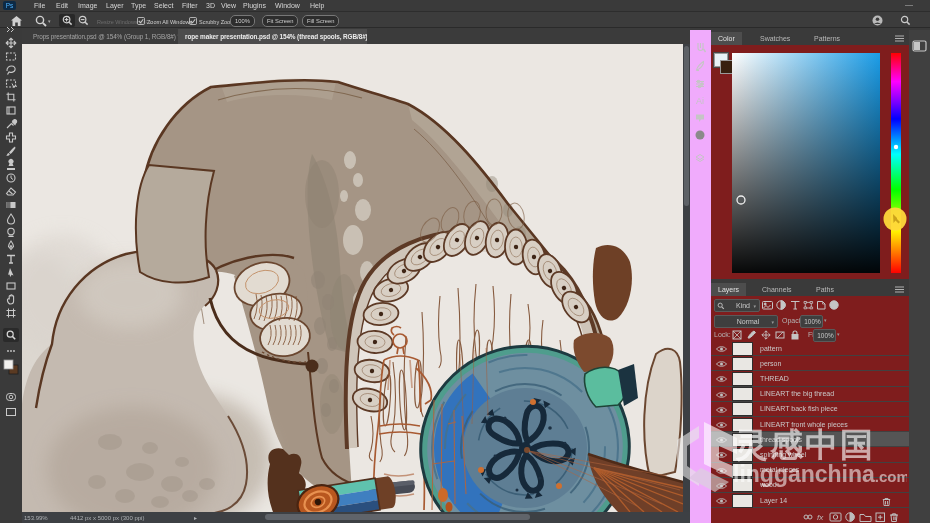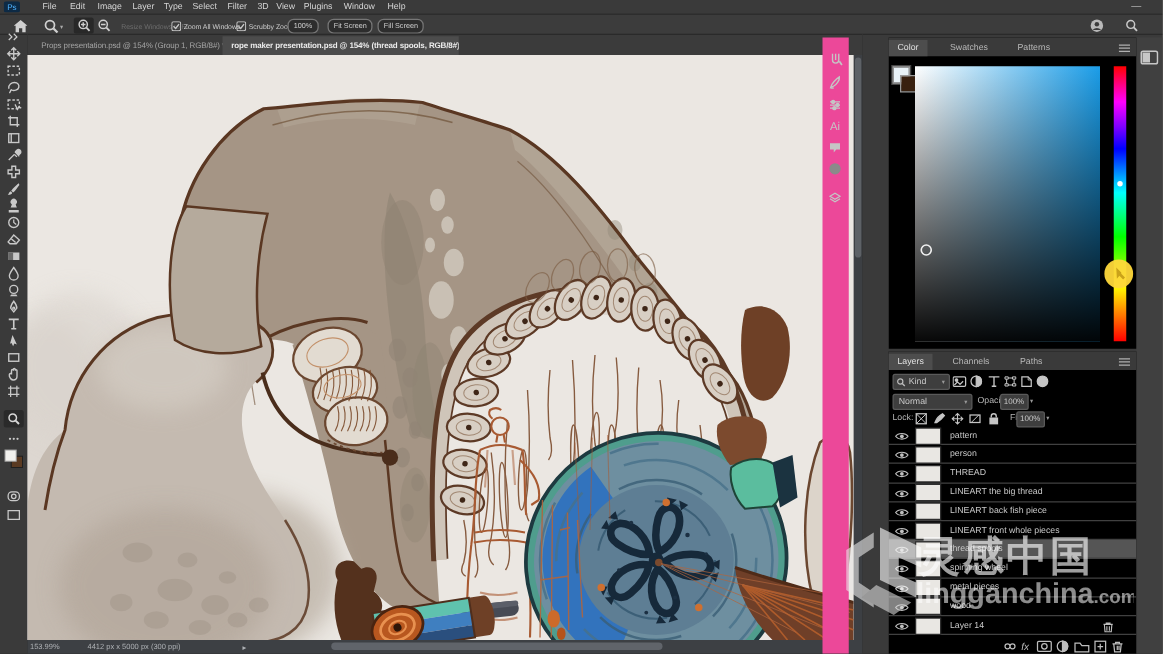--- a/index.html
+++ b/index.html
@@ -10,23 +10,23 @@
   .menubar span{position:absolute;top:1.5px;}
   .optbar{left:0;top:11px;width:930px;height:17px;background:#3c3c3c;border-top:1px solid #2d2d2d;box-sizing:border-box;color:#cfcfcf;font-size:7px;}
   .tabbar{left:22px;top:27px;width:668px;height:17px;background:#3b3b3b;border-top:1px solid #2a2a2a;box-sizing:border-box;}
   .tab{position:absolute;top:1px;height:16px;font-size:6.4px;line-height:16px;white-space:nowrap;overflow:hidden;letter-spacing:-0.1px;}
   .toolbar{left:0;top:27px;width:22px;height:496px;background:#3a3a3a;border-top:1px solid #2a2a2a;box-sizing:border-box;}
   .canvas{left:22px;top:44px;width:661px;height:468px;background:#eae6e2;overflow:hidden;}
   .vscroll{left:683px;top:44px;width:7px;height:468px;background:#3c3f43;}
   .vthumb{left:684px;top:46px;width:5px;height:160px;background:#5d6166;border-radius:3px;}
   .statusbar{left:22px;top:512px;width:668px;height:11px;background:#3d4044;color:#aeb1b5;font-size:6px;}
   .panelarea{left:690px;top:27px;width:240px;height:496px;background:#3a3a3a;border-top:1px solid #2a2a2a;box-sizing:border-box;}
-  .iconstrip{left:658px;top:30px;width:21px;height:493px;background:#ec4899;}
+  .iconstrip{left:690px;top:30px;width:21px;height:493px;background:#f0abfc;}
   .rightstrip{left:909px;top:30px;width:21px;height:493px;background:#404040;}
-  .panel{background:#000000;}
+  .panel{background:#7f1d1d;text-align:center;}
   .ptabs{height:15px;background:#3a3a3a;position:relative;font-size:7px;color:#b9b9b9;}
   .ptab{position:absolute;top:2px;height:13px;line-height:13px;padding:0 7px;}
   .ptab.act{background:#4d4d4d;color:#e2e2e2;}
   .watermark{left:671px;top:416px;width:236px;height:80px;pointer-events:none;}
 </style>
 </head>
 <body>
 
 <div class="abs menubar">
   <svg class="abs" style="left:3px;top:1px" width="13" height="9">

